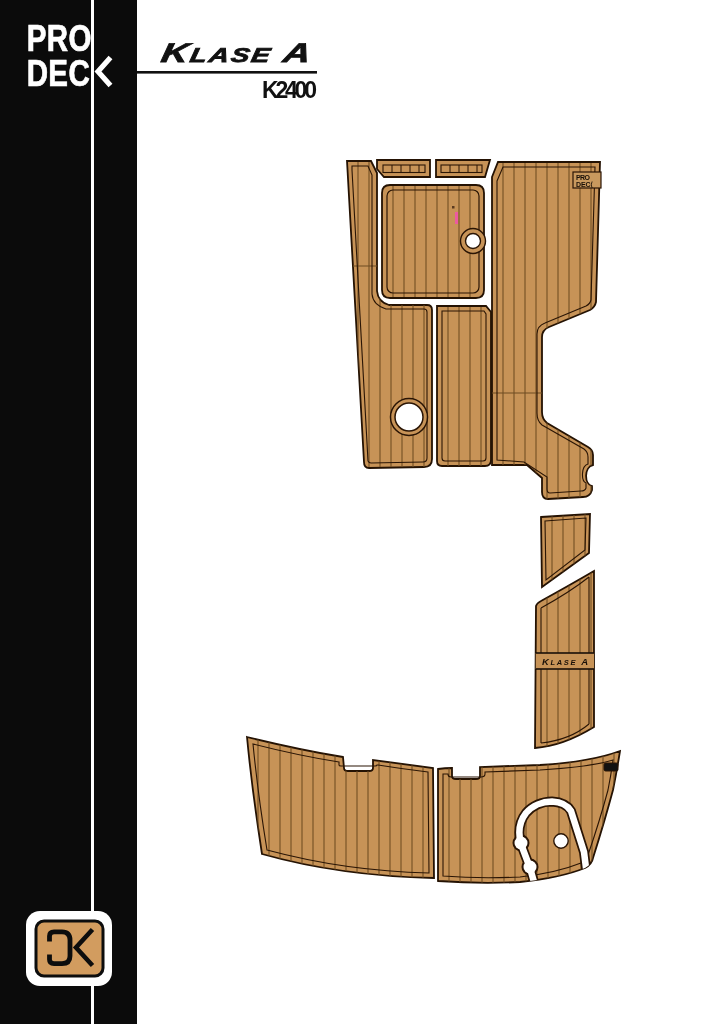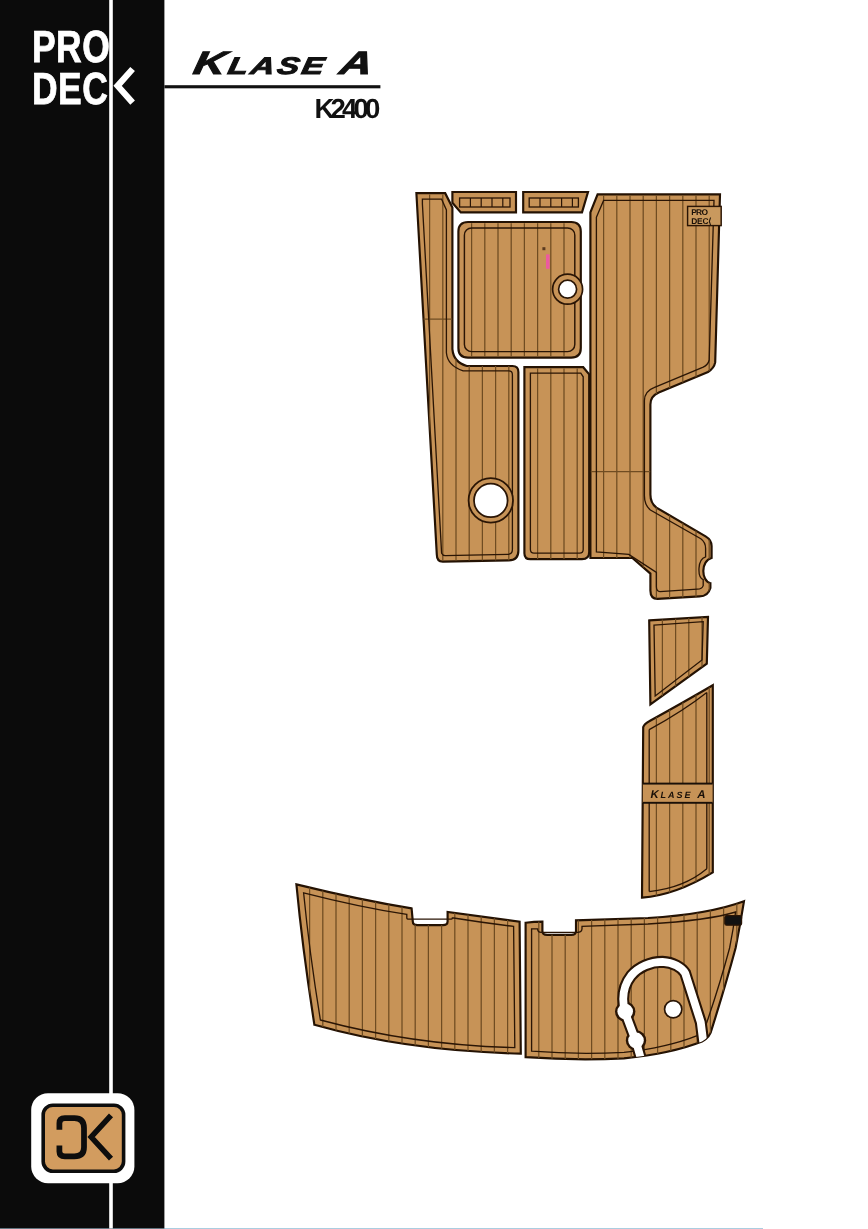--- a/index.html
+++ b/index.html
@@ -1,16 +1,16 @@
 <!DOCTYPE html>
 <html><head>
 <meta charset="utf-8">
 <style>
   html,body{margin:0;padding:0;background:#fff;}
-  #page{position:relative;width:723px;height:1024px;overflow:hidden;background:#0369a1;
+  #page{position:relative;width:723px;height:1024px;overflow:hidden;background:#a3a3a3;
         font-family:"Liberation Sans", sans-serif;}
   svg text{font-family:"Liberation Sans", sans-serif;}
 </style>
 </head>
 <body>
 <div id="page">
 <svg width="723" height="1024" viewBox="0 0 723 1024">
 <defs>
   <path id="p4" d="M347,161 L371,161 L377,173 L377,291 Q378,302 389,305 L427,305 Q432,305 432,310 L432,459 Q432,467 424,467 L369,468 Q364,468 364,462 Z"></path>
   <path id="p8" d="M492,177 L498,162 L600,162 L596,302 Q595,307 590,310 L549,327 Q542,330 542,337 L542,412 Q542,419 547,423 L588,447 Q593,450 593,455 L593,465 C584,467 584,484 592,486 L592,490 Q590,497 583,497 L548,499 Q542,499 542,492 L542,478 L527,465 L492,465 Z"></path>

